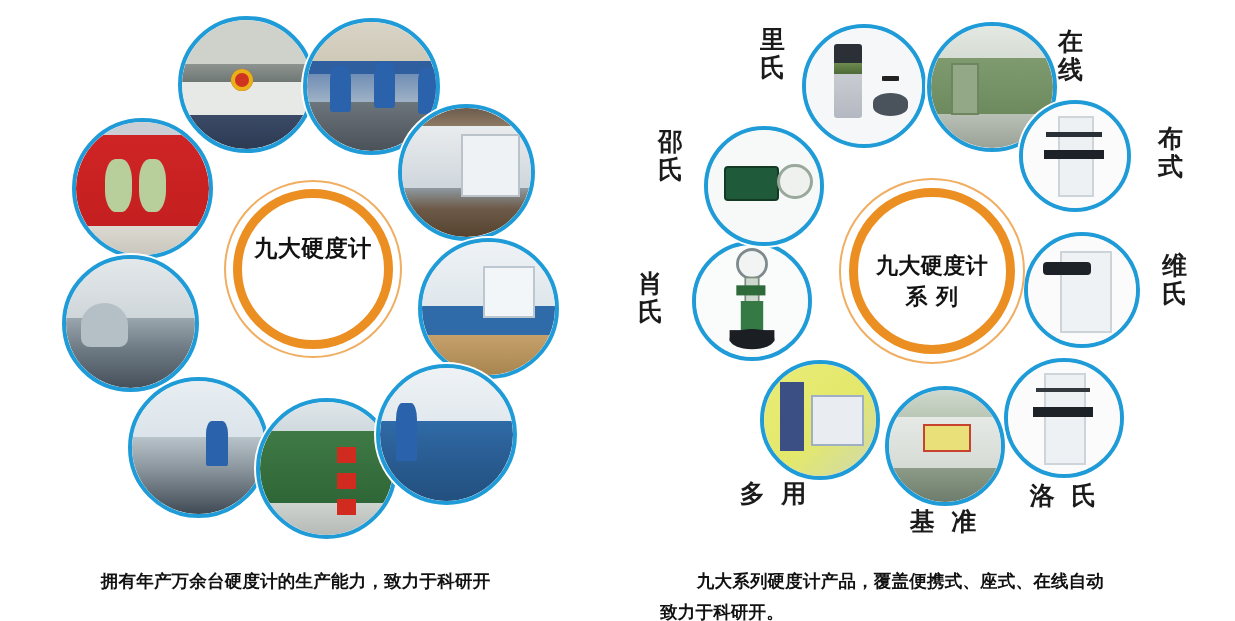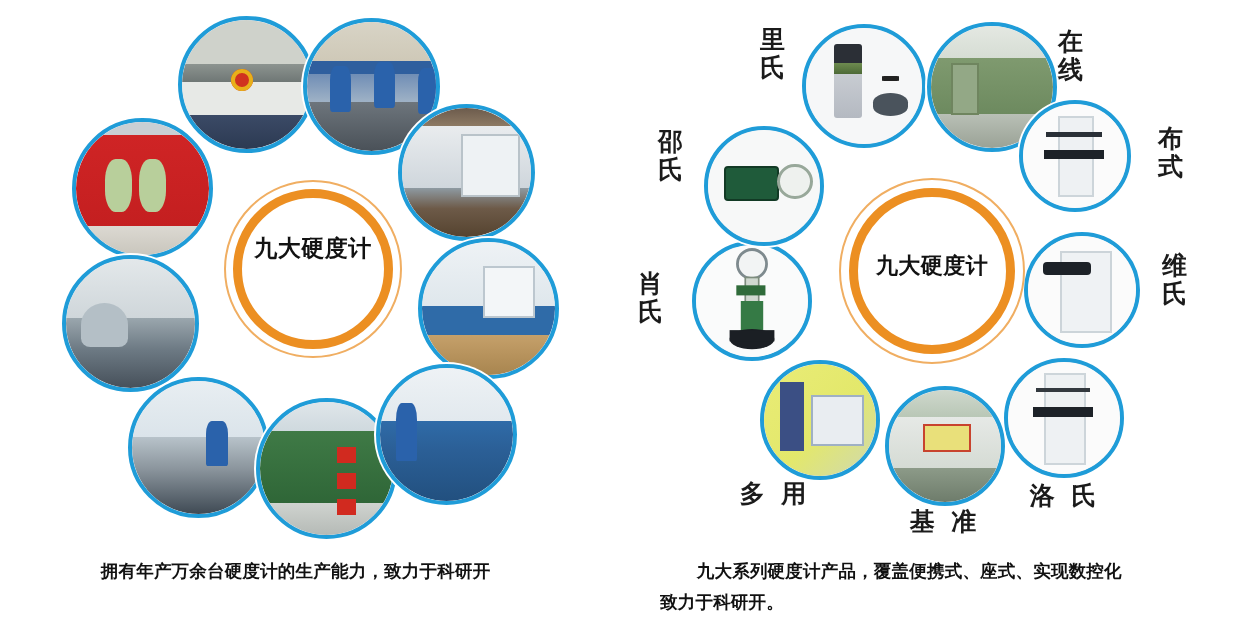--- a/index.html
+++ b/index.html
@@ -46,21 +46,21 @@
   .olabel{
     position:absolute;color:#1b1b1b;font-weight:bold;
     line-height:1.12;text-align:center;white-space:pre-line;
     font-size:25px;letter-spacing:.04em;
   }
   .olabel.horiz{white-space:nowrap;letter-spacing:.16em;}
 
   
   .caption{
     position:absolute;color:#111;font-weight:bold;
-    font-size:17.5px;line-height:1.78;letter-spacing:.012em;
+    font-size:17.5px;line-height:1.78;letter-spacing:.012em;margin-top:10px;
   }
   .caption .indent{display:inline-block;width:2.1em;}
 
   
   
   
   .pic{background-repeat:no-repeat;background-size:cover;background-position:center;}
 
   .p-saw{background:
       linear-gradient(180deg,#cfd2cb 0%,#cfd2cb 34%,#8d9490 34%,#6f7775 48%,#e7e9e6 48%,#e7e9e6 74%,#3b4a66 74%,#2c3a52 100%);}
@@ -223,22 +223,23 @@
       <div class="pic p-shore2"></div>
     </div>
     <div class="olabel" style="left:650px;top:128px;width:42px;">邵
 氏</div>
 
     <div class="ring-wrap" style="left:839px;top:178px;width:186px;height:186px;">
       <div class="ring-outer"></div>
       <div class="ring-inner" style="left:10px;top:10px;right:10px;bottom:10px;"></div>
       <div class="ring-label" style="top:72px;font-size:22px;">
         <span class="l1">九大硬度计</span>
+        <span class="l2">系  列</span>
       </div>
     </div>
 
     <div class="caption" style="left:660px;top:556px;width:530px;">
-      <span class="indent"></span><span>九大系列硬度计产品，覆盖便携式、座式、实现数控化</span><br>
+      <span class="indent"></span><span>九大系列硬度计产品，覆盖便携式、座式、在线自动</span><br>
       <span>致力于科研开。</span>
     </div>
   </div>
 
 </div>
 
 </body></html>

